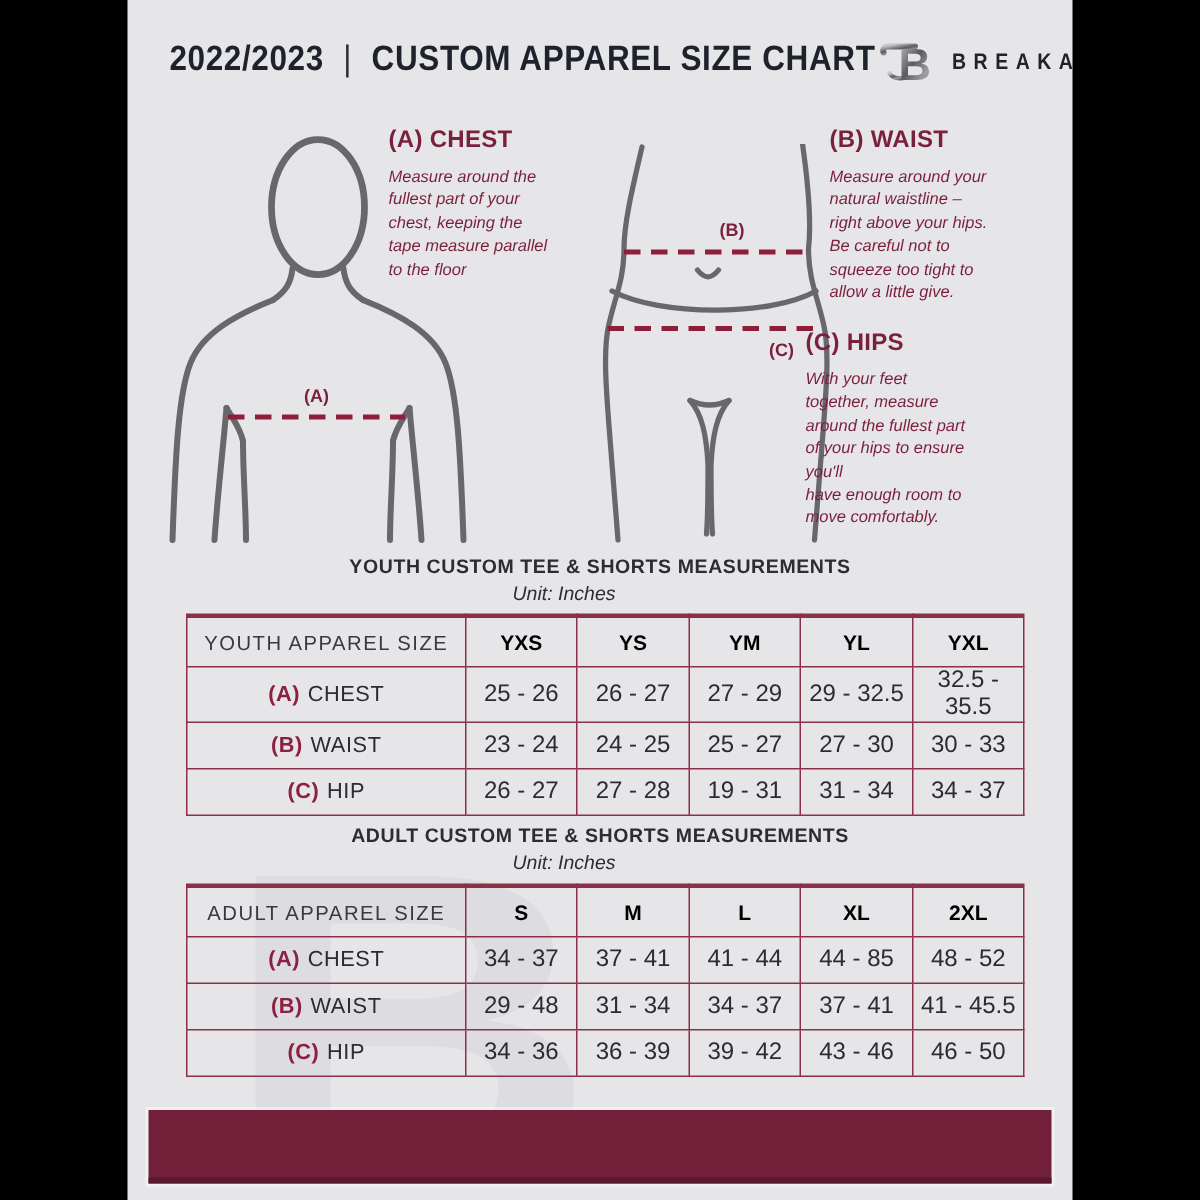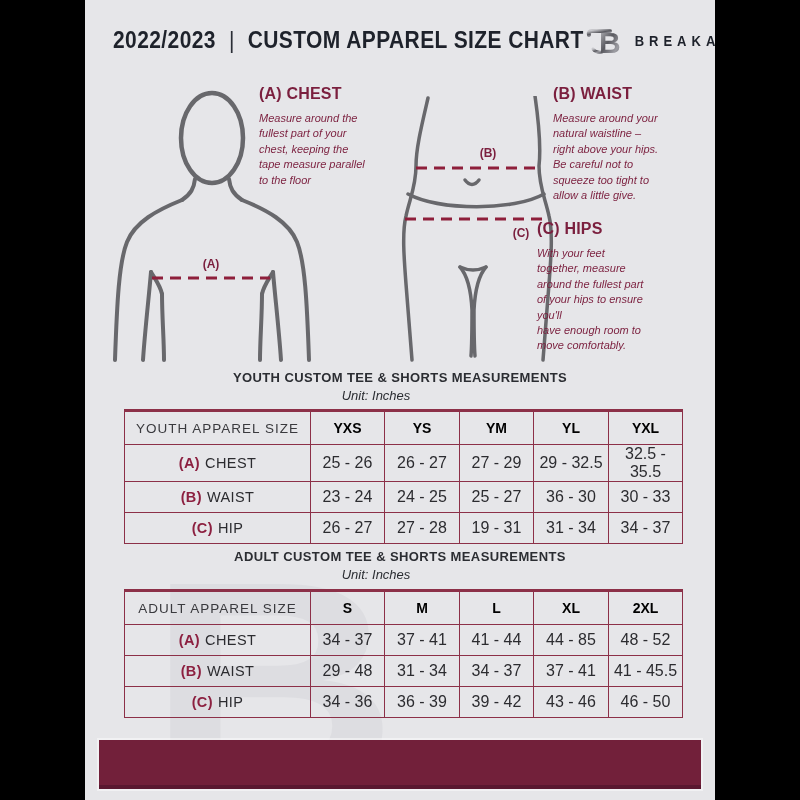--- a/index.html
+++ b/index.html
@@ -169,21 +169,21 @@
       <td class="val">26 - 27</td>
       <td class="val">27 - 29</td>
       <td class="val">29 - 32.5</td>
       <td class="val">32.5 - 35.5</td>
     </tr>
     <tr>
       <td class="rowlbl"><span class="pfx">(B)</span><span>WAIST</span></td>
       <td class="val">23 - 24</td>
       <td class="val">24 - 25</td>
       <td class="val">25 - 27</td>
-      <td class="val">36 - 30</td>
+      <td class="val">27 - 30</td>
       <td class="val">30 - 33</td>
     </tr>
     <tr>
       <td class="rowlbl"><span class="pfx">(C)</span><span>HIP</span></td>
       <td class="val">26 - 27</td>
       <td class="val">27 - 28</td>
       <td class="val">19 - 31</td>
       <td class="val">31 - 34</td>
       <td class="val">34 - 37</td>
     </tr>

